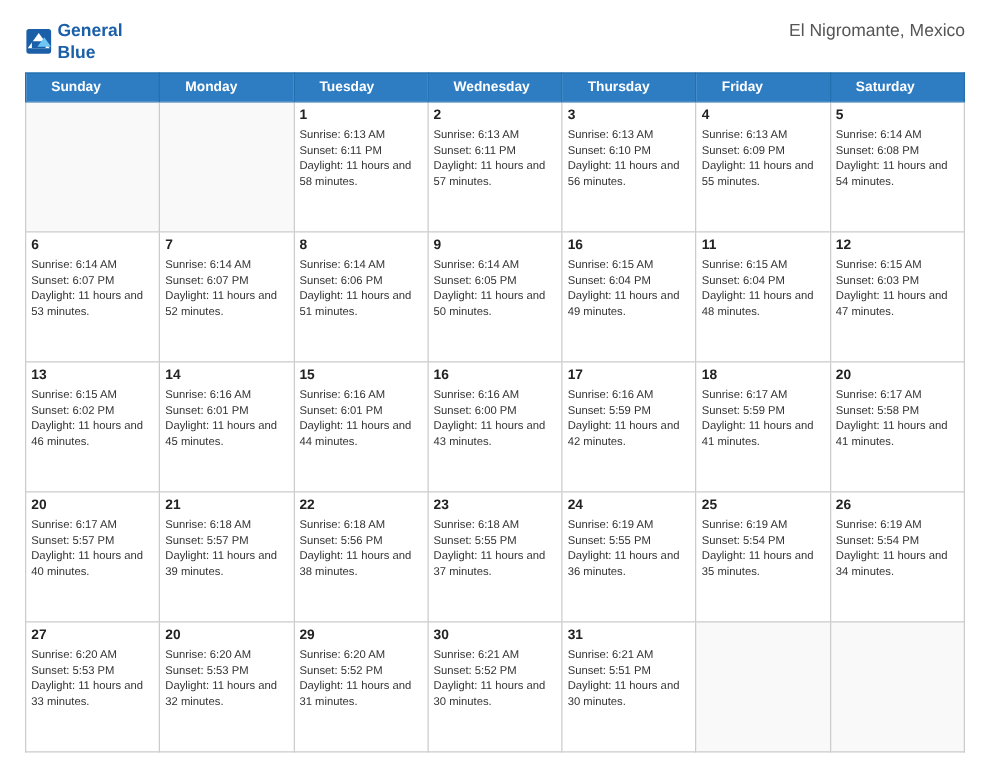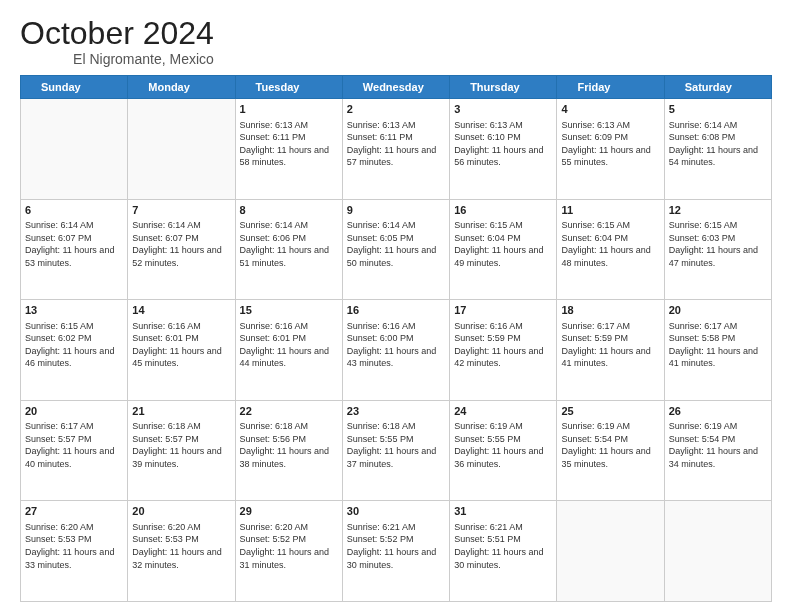--- a/index.html
+++ b/index.html
@@ -98,22 +98,33 @@
     table {
       width: 100%;
       border-collapse: collapse;
     }
   </style>
 </head>
 <body>
 
 <div class="page">
   <div class="header">
+    <div class="logo">
+      <svg class="logo-icon" viewBox="0 0 40 40">
+        <rect x="2" y="2" width="36" height="36" rx="4" fill="#1a5fa8"></rect>
+        <polygon points="20,8 36,30 4,30" fill="white"></polygon>
+        <rect x="10" y="20" width="20" height="10" fill="#1a5fa8"></rect>
+        <polygon points="28,14 38,28 18,28" fill="#6ec6f5"></polygon>
+      </svg>
+      <div class="logo-text">
+        <div><span>General</span></div>
+        <div style="color:#1a5fa8;">Blue</div>
+      </div>
+    </div>
     <div class="title-block">
-      <div class="main-title">October 2024</div>
       <div class="subtitle">El Nigromante, Mexico</div>
     </div>
   </div>
 
   <table class="calendar">
     <thead>
       <tr id="weekday-row">
           <th>Sunday</th>
           <th>Monday</th>
           <th>Tuesday</th>

